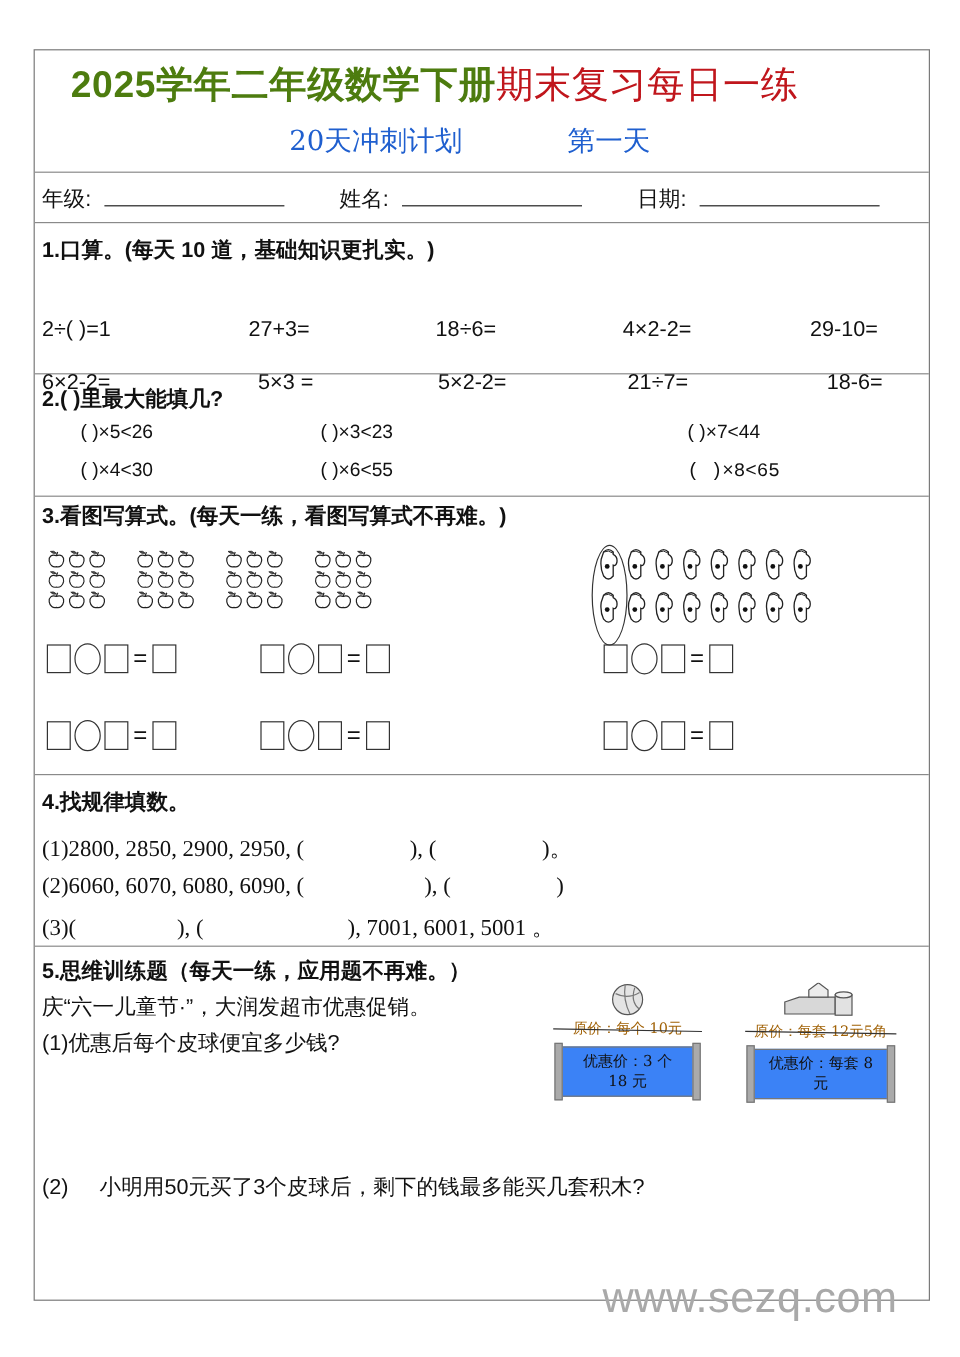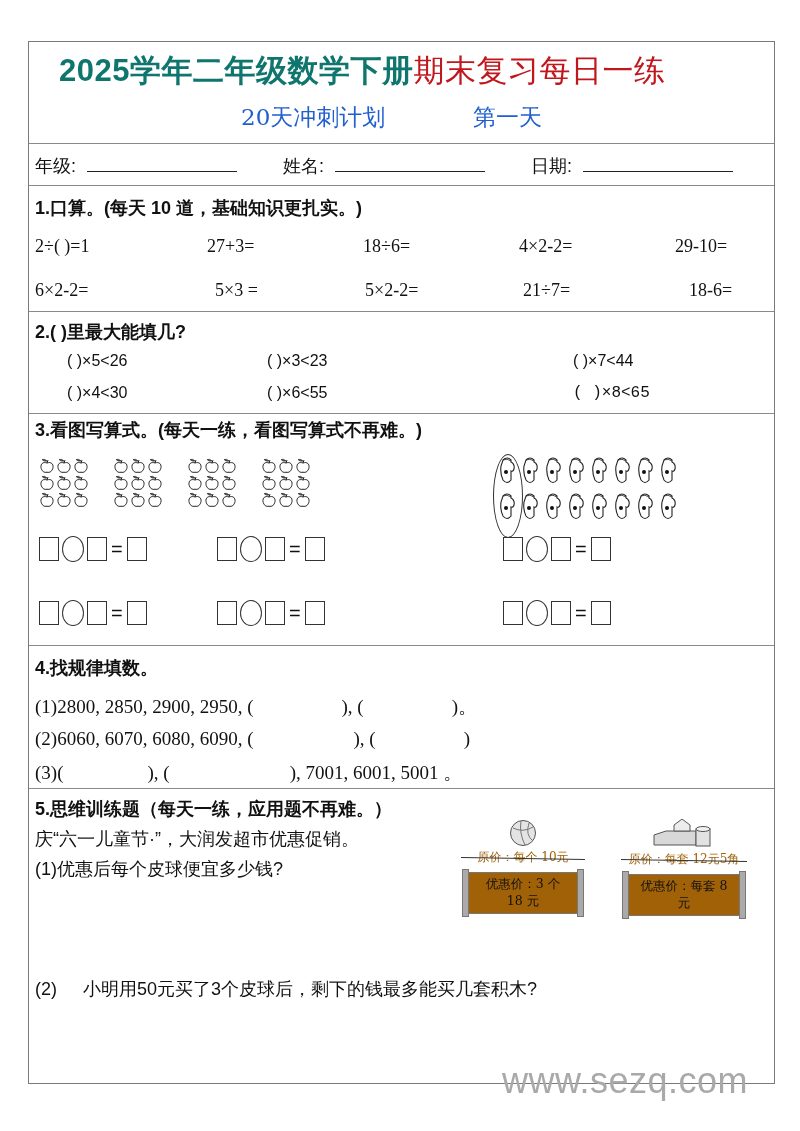--- a/index.html
+++ b/index.html
@@ -9,46 +9,46 @@
   }
   .sheet {
     position:absolute; left:28px; top:41px; width:747px; height:1043px;
     border:1px solid #7a7a7a; box-sizing:border-box;
   }
   .row { position:absolute; left:0; right:0; border-bottom:1.5px solid #8a8a8a; box-sizing:border-box; }
   .abs { position:absolute; white-space:nowrap; }
 
   
   .title { top:8px; left:30px; font-family:"Liberation Sans","DejaVu Sans",sans-serif; font-size:31px; font-weight:bold; letter-spacing:0.5px; }
-  .title .black { color:#0f766e; }
+  .title .black { color:#4d7c0f; }
   .title .red { color:#c0161c; font-family:"DejaVu Serif",serif; font-weight:normal; }
   .subtitle { top:60px; font-size:23px; color:#1f5fcf; font-family:"DejaVu Serif",serif; }
   .info { top:10px; font-family:"Liberation Sans","DejaVu Sans",sans-serif; font-size:18px; }
   .blank-line { display:inline-block; border-bottom:1.3px solid #222; height:16px; vertical-align:baseline; }
 
   .qhead { font-family:"Liberation Sans","DejaVu Sans",sans-serif; font-weight:bold; font-size:18px; }
-  .expr { font-size:18px; font-family:Liberation Serif, serif; }
+  .expr { font-size:18px; font-family:Liberation Sans, sans-serif;margin-top:28px; }
   .q2expr { font-family:"Liberation Sans","DejaVu Sans",sans-serif; font-size:16px; }
 
   
   .eq { display:flex; align-items:center; gap:3px; }
   .box { width:20px; height:24px; border:1.5px solid #333; box-sizing:border-box; }
   .oval { width:22px; height:26px; border:1.5px solid #333; border-radius:50%; box-sizing:border-box; }
   .eqs { font-size:20px; font-family:"Liberation Sans",sans-serif; margin:0 1px; }
 
   .apples { display:grid; grid-template-columns:repeat(3,16px); grid-auto-rows:16px; gap:1px 1px; }
   .mittens { display:grid; grid-template-columns:repeat(8,23px); grid-auto-rows:36px; }
 
   .q4 { font-size:19px; font-family:"Liberation Serif","DejaVu Serif",serif; }
   .q5txt { font-family:Liberation Sans, sans-serif; font-size:18px; }
 
   .pricecard { position:absolute; }
   .orig { font-size:12px; color:#a16207; font-family:"DejaVu Serif",serif; position:relative; text-align:center; }
   .orig::after { content:""; position:absolute; left:-6px; right:-6px; top:50%; border-top:1.5px solid #333; transform:rotate(1deg); }
-  .scroll { margin-top:6px; border:1px solid #777; background:#a16207; font-size:12.5px; font-family:"DejaVu Serif",serif; padding:3px 10px; position:relative; text-align:center; }
+  .scroll { margin-top:6px; border:1px solid #777; background:#3b82f6; font-size:12.5px; font-family:"DejaVu Serif",serif; padding:3px 10px; position:relative; text-align:center; }
   .scroll::before, .scroll::after { content:""; position:absolute; top:-4px; bottom:-4px; width:5px; background:#aaa; border:1px solid #777; }
   .scroll::before { left:-6px; } .scroll::after { right:-6px; }
 
   .watermark { position:absolute; left:502px; top:1060px; font-family:"Liberation Sans","DejaVu Sans",sans-serif; font-size:36px; color:#a9a9a9; letter-spacing:0.5px; }
 </style>
 </head>
 <body>
 
 <div class="sheet">
 

